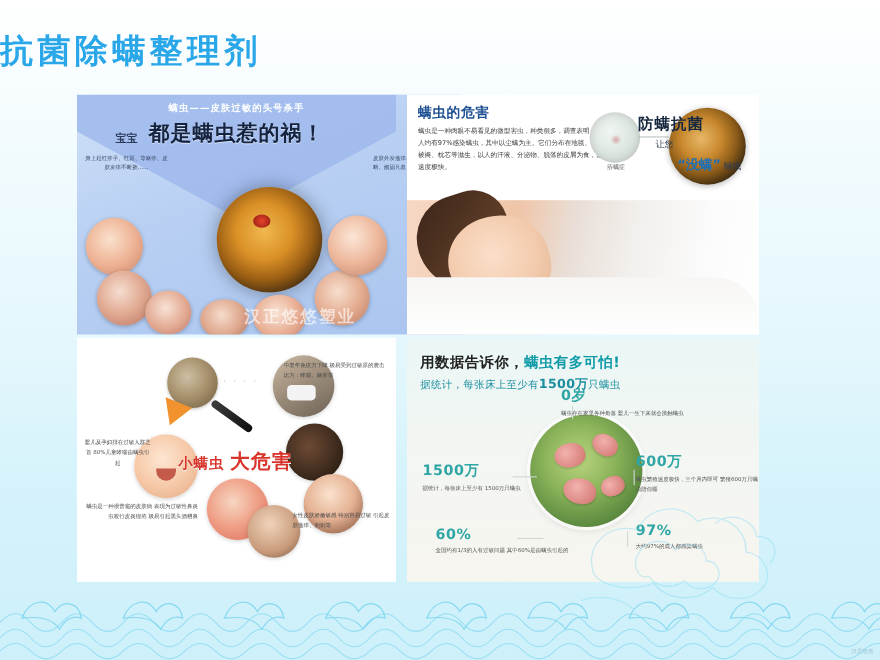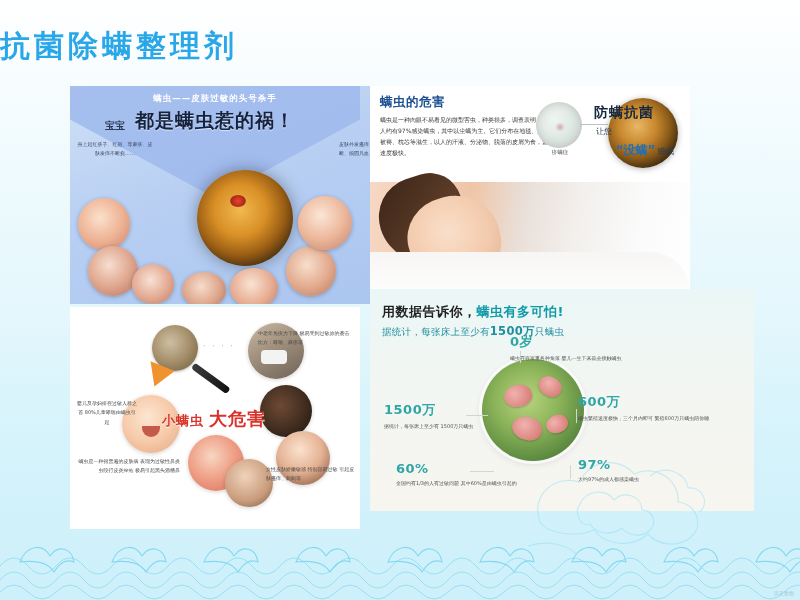--- a/index.html
+++ b/index.html
@@ -89,21 +89,21 @@
   #p-tr .photo .hair {
     position:absolute; left:10px; top:-6px; width:86px; height:88px; border-radius:50% 40% 36% 60%;
     background:linear-gradient(140deg,#3a2418,#5c3c27 60%,#2b1a10);
     transform:rotate(-18deg);
   }
   #p-tr .photo .pillow {
     position:absolute; left:0; bottom:0; width:320px; height:52px;
     background:linear-gradient(180deg,#f7f6f4,#ffffff);
     border-top-right-radius:40px;
   }
-  #p-tr .ov-title { position:absolute; right:36px; top:18px; font-size:14px; font-weight:bold; color:#16283e; letter-spacing:1px;margin-left:12px; }
+  #p-tr .ov-title { position:absolute; right:50px; top:18px; font-size:14px; font-weight:bold; color:#16283e; letter-spacing:1px;margin-left:12px; }
   #p-tr .ov-sub { position:absolute; right:78px; top:40px; font-size:8px; color:#2b3b52; }
   #p-tr .ov-line { position:absolute; right:16px; top:56px; font-size:8px; color:#2b3b52;margin-left:28px; }
   #p-tr .ov-line b { font-size:12px; color:#1d6fb8; }
 
   
   #p-bl { left:70px; top:307px; width:290px; height:222px; background:#ffffff; }
   #p-bl .pan {
     position:absolute; left:82px; top:18px; width:46px; height:46px; border-radius:50%;
     background:radial-gradient(circle at 40% 38%,#cdbfa4 0%,#a9936f 45%,#6d5a3c 100%);
     box-shadow:0 1px 3px rgba(0,0,0,.25);
@@ -146,21 +146,21 @@
   #p-bl .cap.c4 { left:196px; top:158px; width:92px; }
   #p-bl .bl-title {
     position:absolute; left:92px; top:100px; font-size:0; white-space:nowrap;
   }
   #p-bl .bl-title .small { font-size:13px; font-weight:bold; color:#d8342b; letter-spacing:1px;
     text-shadow:0 1px 0 #fff; }
   #p-bl .bl-title .big { font-size:18px; font-weight:bold; color:#d8342b; letter-spacing:1px; margin-left:5px;
     text-shadow:0 1px 0 #fff; }
 
   
-  #p-br { left:370px; top:289px; width:384px; height:222px;
+  #p-br { left:370px; top:307px; width:320px; height:222px;
           background:linear-gradient(180deg,#eaf7f6 0%,#f2f6f2 40%,#f7f5f0 100%); }
   #p-br .br-h1 { position:absolute; left:12px; top:14px; font-size:13px; font-weight:bold; color:#222; letter-spacing:.5px; }
   #p-br .br-h1 em { font-style:normal; color:#0f9aa8; }
   #p-br .br-h2 { position:absolute; left:12px; top:35px; font-size:9.5px; color:#1d8fa0; letter-spacing:.3px; }
   #p-br .br-h2 b { font-size:11.5px; }
   #p-br .plate {
     position:absolute; left:112px; top:70px; width:102px; height:102px; border-radius:50%;
     background:radial-gradient(circle at 44% 40%,#b9d47e 0%,#8cb45a 38%,#5f8d41 70%,#3e5f2c 100%);
     box-shadow:0 0 0 3px rgba(255,255,255,.75),0 2px 8px rgba(0,0,0,.15);
     overflow:hidden;
@@ -209,20 +209,21 @@
   <div class="mite-blob"></div>
 
   <div class="ring" style="left:8px;top:112px;width:52px;height:52px;background:radial-gradient(circle at 42% 38%,#fae1cc 0%,#eeb294 52%,#cc8468 100%);"></div>
   <div class="ring" style="left:18px;top:160px;width:50px;height:50px;background:radial-gradient(circle at 42% 38%,#f6ded0 0%,#e0a890 50%,#b87360 100%);"></div>
   <div class="ring" style="left:62px;top:178px;width:42px;height:40px;background:radial-gradient(circle at 44% 40%,#f7e2d5 0%,#e3a992 55%,#bb7a64 100%);"></div>
   <div class="ring" style="left:112px;top:186px;width:44px;height:36px;background:radial-gradient(circle at 44% 40%,#f6dccb 0%,#dea78e 55%,#b0735c 100%);"></div>
   <div class="ring" style="left:160px;top:182px;width:48px;height:40px;background:radial-gradient(circle at 44% 40%,#f9e3d3 0%,#e8ae94 55%,#c07f66 100%);"></div>
   <div class="ring" style="left:216px;top:160px;width:50px;height:50px;background:radial-gradient(circle at 42% 38%,#f7dfce 0%,#e3ab8f 52%,#b97a5f 100%);"></div>
   <div class="ring" style="left:228px;top:110px;width:54px;height:54px;background:radial-gradient(circle at 42% 36%,#fbe6d6 0%,#edb89c 50%,#c2836a 100%);"></div>
 
+  <div class="watermark">汉正悠悠塑业</div>
 </div>
 
 <div class="panel" id="p-tr">
   <div class="tr-title">螨虫的危害</div>
   <div class="tr-body">螨虫是一种肉眼不易看见的微型害虫，种类很多，调查表明，成年人约有97%感染螨虫，其中以尘螨为主。它们分布在地毯、沙发、被褥、枕芯等滋生，以人的汗液、分泌物、脱落的皮屑为食，繁殖速度极快。</div>
 
   <div class="circ-skin"></div>
   <div class="connector"></div>
   <div class="skin-lbl">疥螨症</div>
   <div class="circ-mite"></div>

